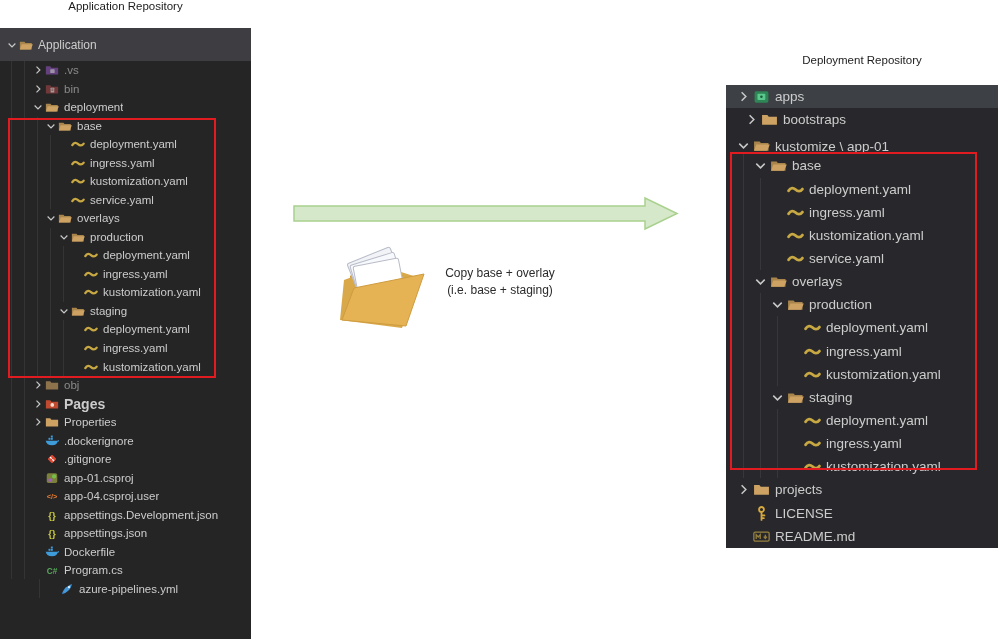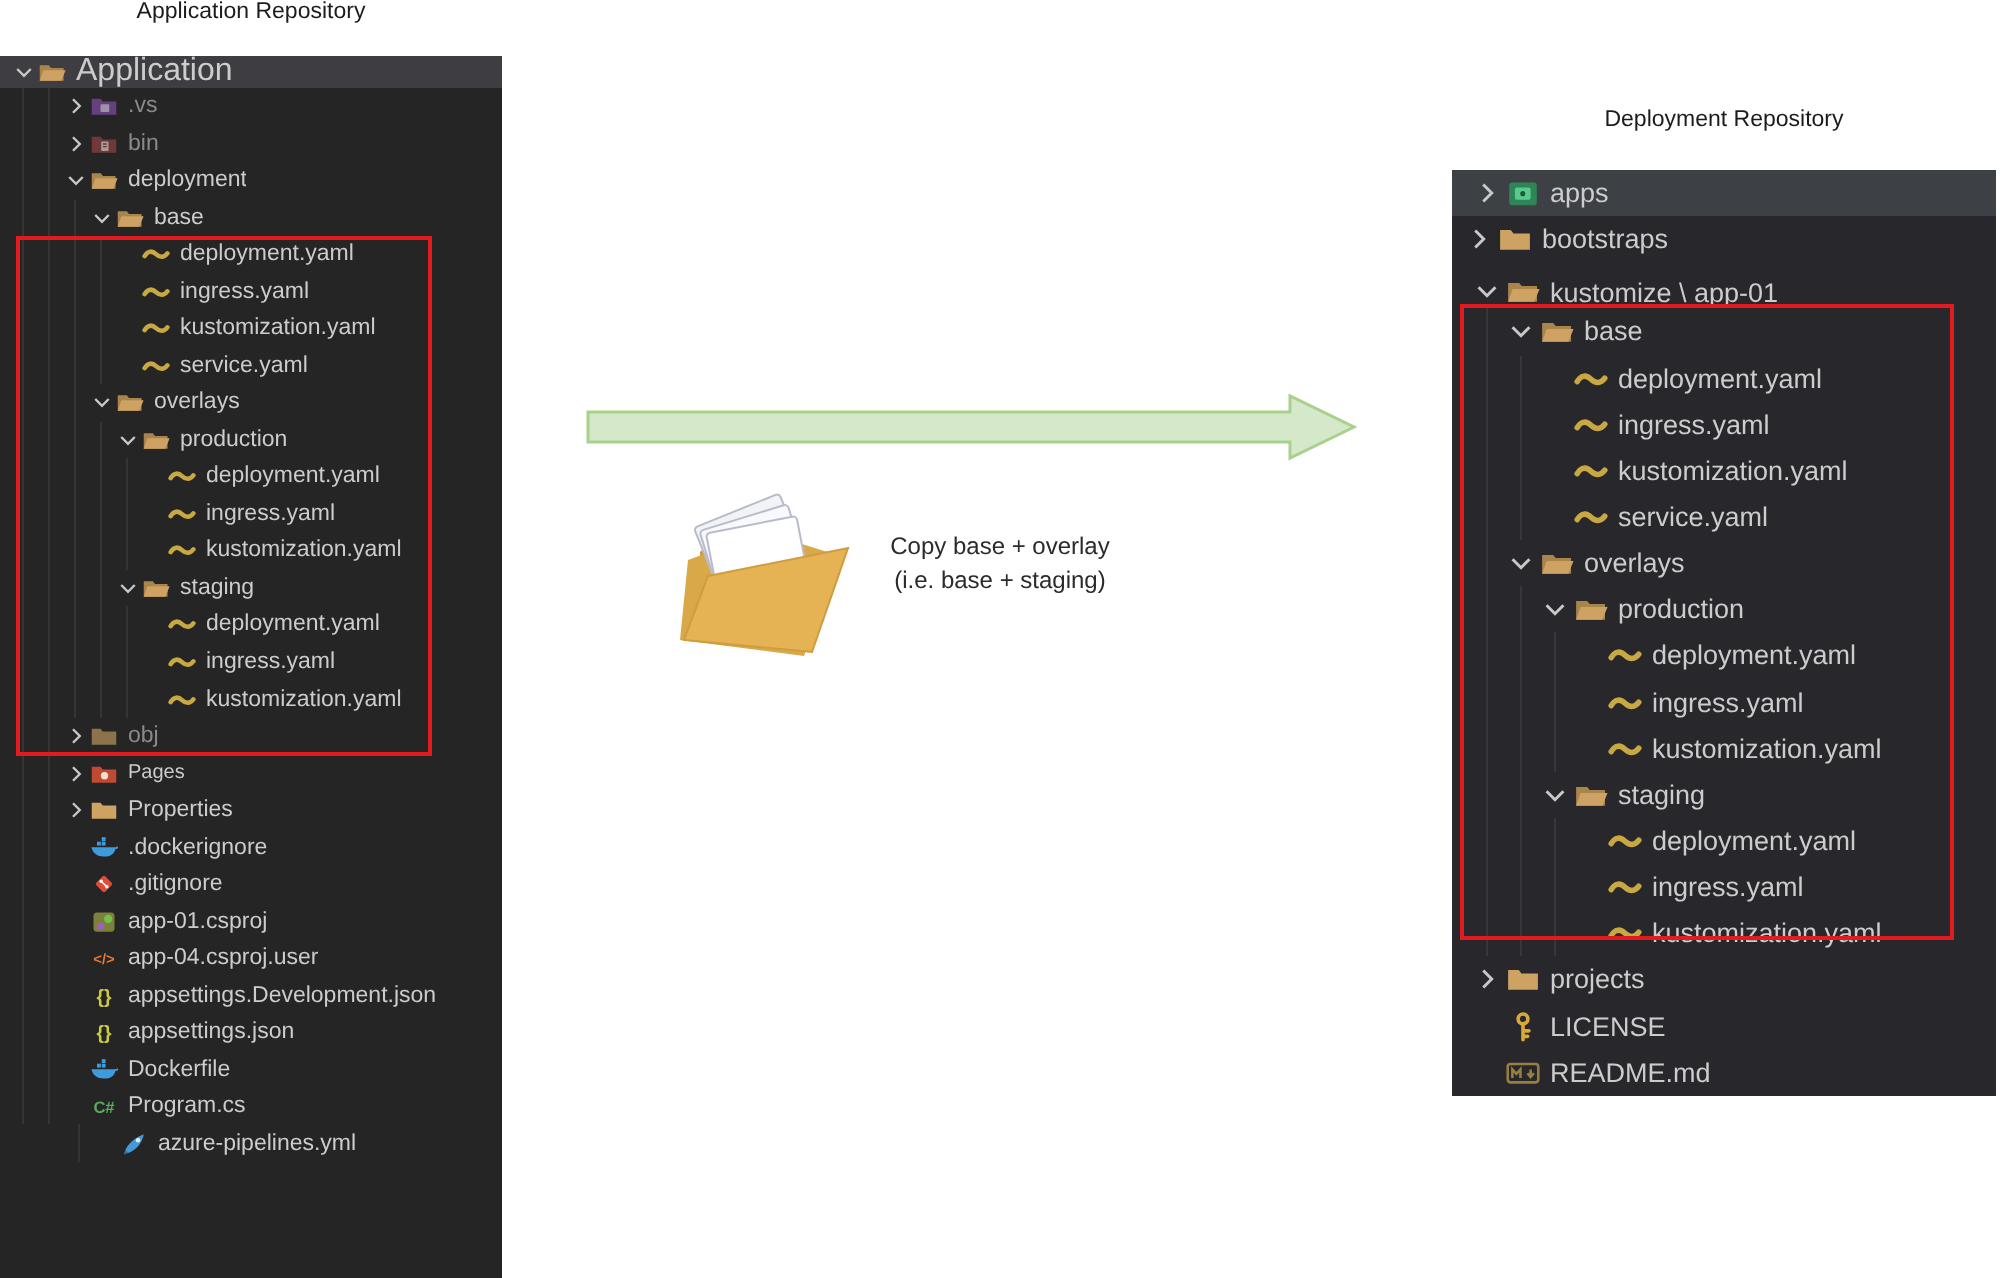--- a/index.html
+++ b/index.html
@@ -22,21 +22,21 @@
 </head>
 <body>
 
 <div id="stage">
 
   <div class="panel-title" style="left:0;top:7;width:251px;">Application Repository</div>
 
   <div class="panel-title" style="left:726px;top:54px;width:272px;">Deployment Repository</div>
 
   <div id="left-tree" class="tree-panel" style="left: 0px; top: 28px; width: 251px; height: 611px; background: rgb(37, 37, 38); --hl: #3e3e42;">
-      <div class="trow hl" style="height: 16px; font-size: 16px; padding-left: 4px;">
+      <div class="trow hl" style="height: 33px; font-size: 12px; padding-left: 4px;">
         <span class="chev" style="width: 15px; height: 14px;">
           <svg viewBox="0 0 16 16" style="height: 12px; width: 12px;">
             <polyline points="3.5,6 8,10.5 12.5,6" fill="none" stroke="#c8c8c8" stroke-width="1.6"></polyline>
           </svg>
         </span>
         <span class="ficon" style="height: 14px; width: 14px;">
           <svg viewBox="0 0 16 16">
             <path d="M1 4.2 L6.2 4.2 L7.4 5.7 L14.6 5.7 L14.6 13 L1 13 Z" fill="#a9854c"></path>
             <path d="M3.1 7 L15.8 7 L13.3 13 L1 13 Z" fill="#cda263"></path>
           </svg>
@@ -306,21 +306,21 @@
             <polyline points="6,3.5 10.5,8 6,12.5" fill="none" stroke="#c8c8c8" stroke-width="1.6"></polyline>
           </svg>
         </span>
         <span class="ficon" style="height: 14px; width: 14px;">
           <svg viewBox="0 0 16 16">
             <path d="M1 3.8 h5 l1.3 1.6 h7.7 v7.6 H1 Z" fill="#cda263"></path>
           </svg>
         </span>
         <span class="lbl">obj</span>
       </div>
-      <div class="trow" style="height: 18.52px; font-size: 10px; padding-left: 30px;">
+      <div class="trow" style="height: 18.52px; font-size: 14px; padding-left: 30px; font-weight: bold;">
         <span class="guide" style="left: 11px;"></span>
         <span class="guide" style="left: 24px;"></span>
         <span class="chev" style="width: 15px; height: 14px;">
           <svg viewBox="0 0 16 16" style="height: 12px; width: 12px;">
             <polyline points="6,3.5 10.5,8 6,12.5" fill="none" stroke="#c8c8c8" stroke-width="1.6"></polyline>
           </svg>
         </span>
         <span class="ficon" style="height: 14px; width: 14px;">
           <svg viewBox="0 0 16 16">
             <path d="M1 3.8 h5 l1.3 1.6 h7.7 v7.6 H1 Z" fill="#bf4a30"></path>
@@ -470,21 +470,21 @@
         </span>
         <span class="ficon" style="height: 17px; width: 17px;">
           <svg viewBox="0 0 16 16">
             <rect x="1.5" y="3" width="13" height="10.8" rx="1.6" fill="#2e8555"></rect>
             <rect x="4.2" y="5.4" width="7.4" height="5.8" rx="0.8" fill="#5bc98d"></rect>
             <circle cx="7.9" cy="8.3" r="1.2" fill="#1d5c39"></circle>
           </svg>
         </span>
         <span class="lbl">apps</span>
       </div>
-      <div class="trow" style="height: 23.15px; font-size: 13.5px; padding-left: 4px; align-items: center;">
+      <div class="trow" style="height: 23.15px; font-size: 13.5px; padding-left: 16px; align-items: center;">
         <span class="chev" style="width: 19px; height: 17px;">
           <svg viewBox="0 0 16 16" style="height: 15px; width: 15px;">
             <polyline points="6,3.5 10.5,8 6,12.5" fill="none" stroke="#c8c8c8" stroke-width="1.6"></polyline>
           </svg>
         </span>
         <span class="ficon" style="height: 17px; width: 17px;">
           <svg viewBox="0 0 16 16">
             <path d="M1 3.8 h5 l1.3 1.6 h7.7 v7.6 H1 Z" fill="#cda263"></path>
           </svg>
         </span>

